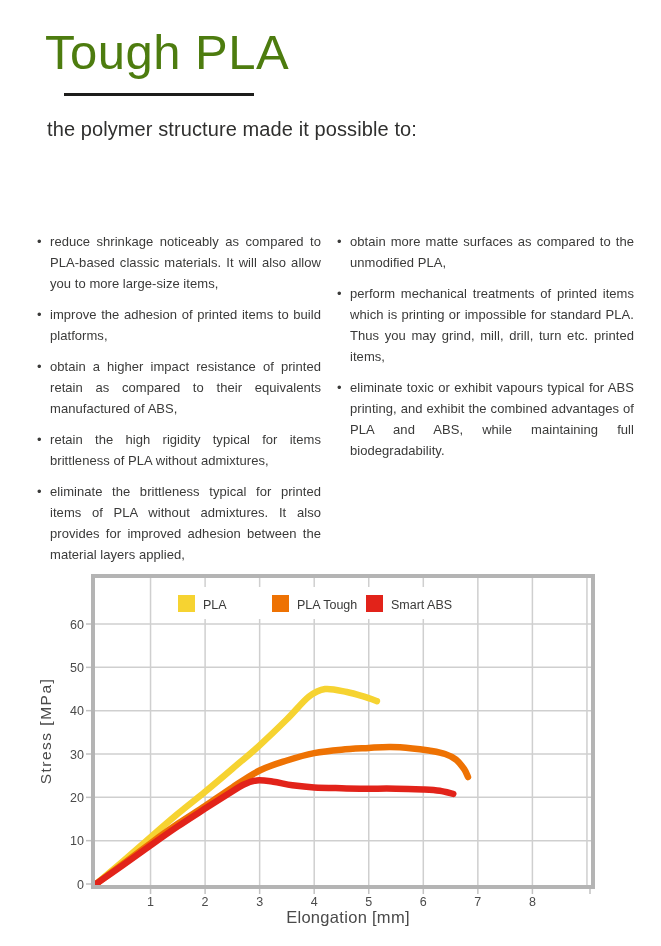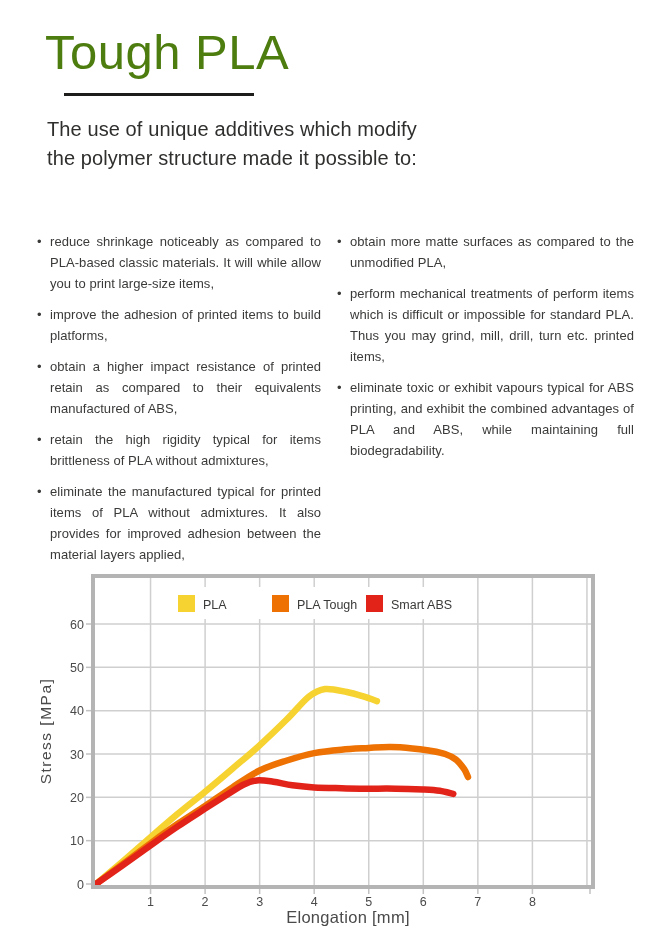--- a/index.html
+++ b/index.html
@@ -37,55 +37,54 @@
   #plot-svg{display:block;}
   .tick-label{font-family:"Liberation Sans","DejaVu Sans",sans-serif;}
 </style>
 </head>
 <body>
 
 <div id="page-title">Tough PLA</div>
 <div id="title-underline"></div>
 
 <div id="intro">
-  <div>The use of unique additives which modify</div>
   <div>the polymer structure made it possible to:</div>
 </div>
 
 <div id="columns">
   <div class="col" id="col-left">
       <div class="bullet-item">
         <span class="bullet-marker">•</span>
-        <span class="bullet-text">reduce shrinkage noticeably as compared to PLA-based classic materials. It will while allow you to print large-size items,</span>
+        <span class="bullet-text">reduce shrinkage noticeably as compared to PLA-based classic materials. It will also allow you to more large-size items,</span>
       </div>
       <div class="bullet-item">
         <span class="bullet-marker">•</span>
         <span class="bullet-text">improve the adhesion of printed items to build platforms,</span>
       </div>
       <div class="bullet-item">
         <span class="bullet-marker">•</span>
         <span class="bullet-text">obtain a higher impact resistance of printed retain as compared to their equivalents manufactured of ABS,</span>
       </div>
       <div class="bullet-item">
         <span class="bullet-marker">•</span>
         <span class="bullet-text">retain the high rigidity typical for items brittleness of PLA without admixtures,</span>
       </div>
       <div class="bullet-item">
         <span class="bullet-marker">•</span>
-        <span class="bullet-text">eliminate the manufactured typical for printed items of PLA without admixtures. It also provides for improved adhesion between the material layers applied,</span>
+        <span class="bullet-text">eliminate the brittleness typical for printed items of PLA without admixtures. It also provides for improved adhesion between the material layers applied,</span>
       </div>
     </div>
   <div class="col" id="col-right">
       <div class="bullet-item">
         <span class="bullet-marker">•</span>
         <span class="bullet-text">obtain more matte surfaces as compared to the unmodified PLA,</span>
       </div>
       <div class="bullet-item">
         <span class="bullet-marker">•</span>
-        <span class="bullet-text">perform mechanical treatments of perform items which is difficult or impossible for standard PLA. Thus you may grind, mill, drill, turn etc. printed items,</span>
+        <span class="bullet-text">perform mechanical treatments of printed items which is printing or impossible for standard PLA. Thus you may grind, mill, drill, turn etc. printed items,</span>
       </div>
       <div class="bullet-item">
         <span class="bullet-marker">•</span>
         <span class="bullet-text">eliminate toxic or exhibit vapours typical for ABS printing, and exhibit the combined advantages of PLA and ABS, while maintaining full biodegradability.</span>
       </div>
     </div>
 </div>
 
 <div id="chart">
   <svg id="plot-svg" width="620" height="375" viewBox="0 0 620 375" xmlns="http://www.w3.org/2000/svg">

